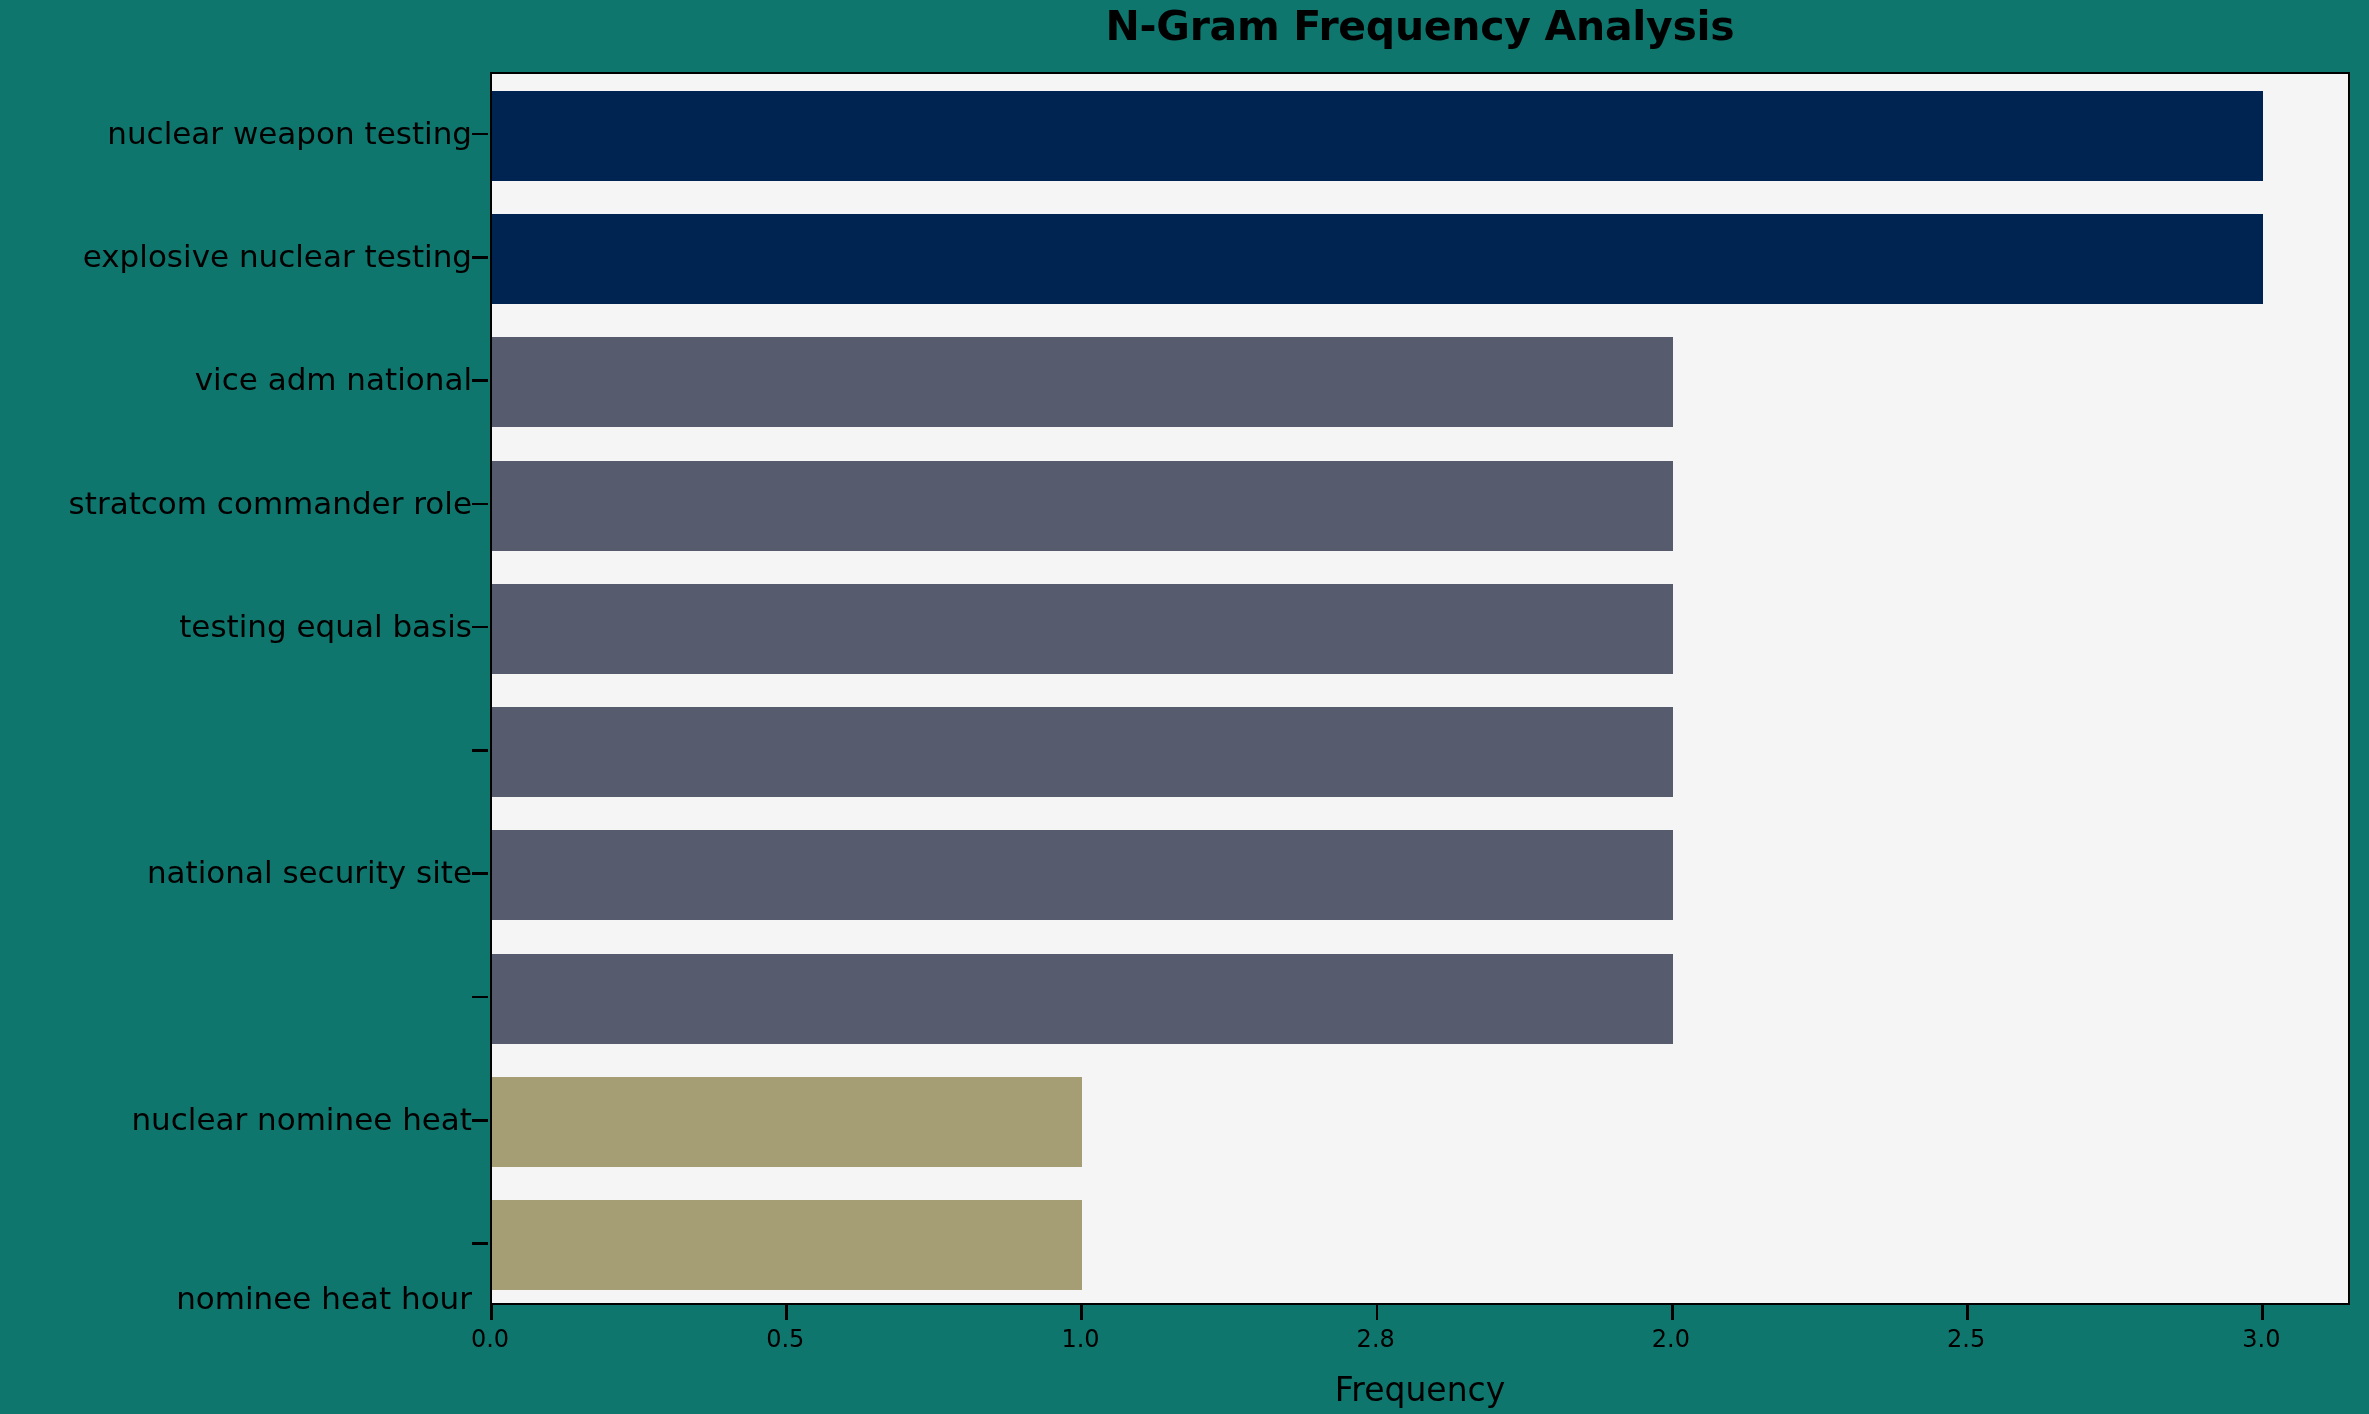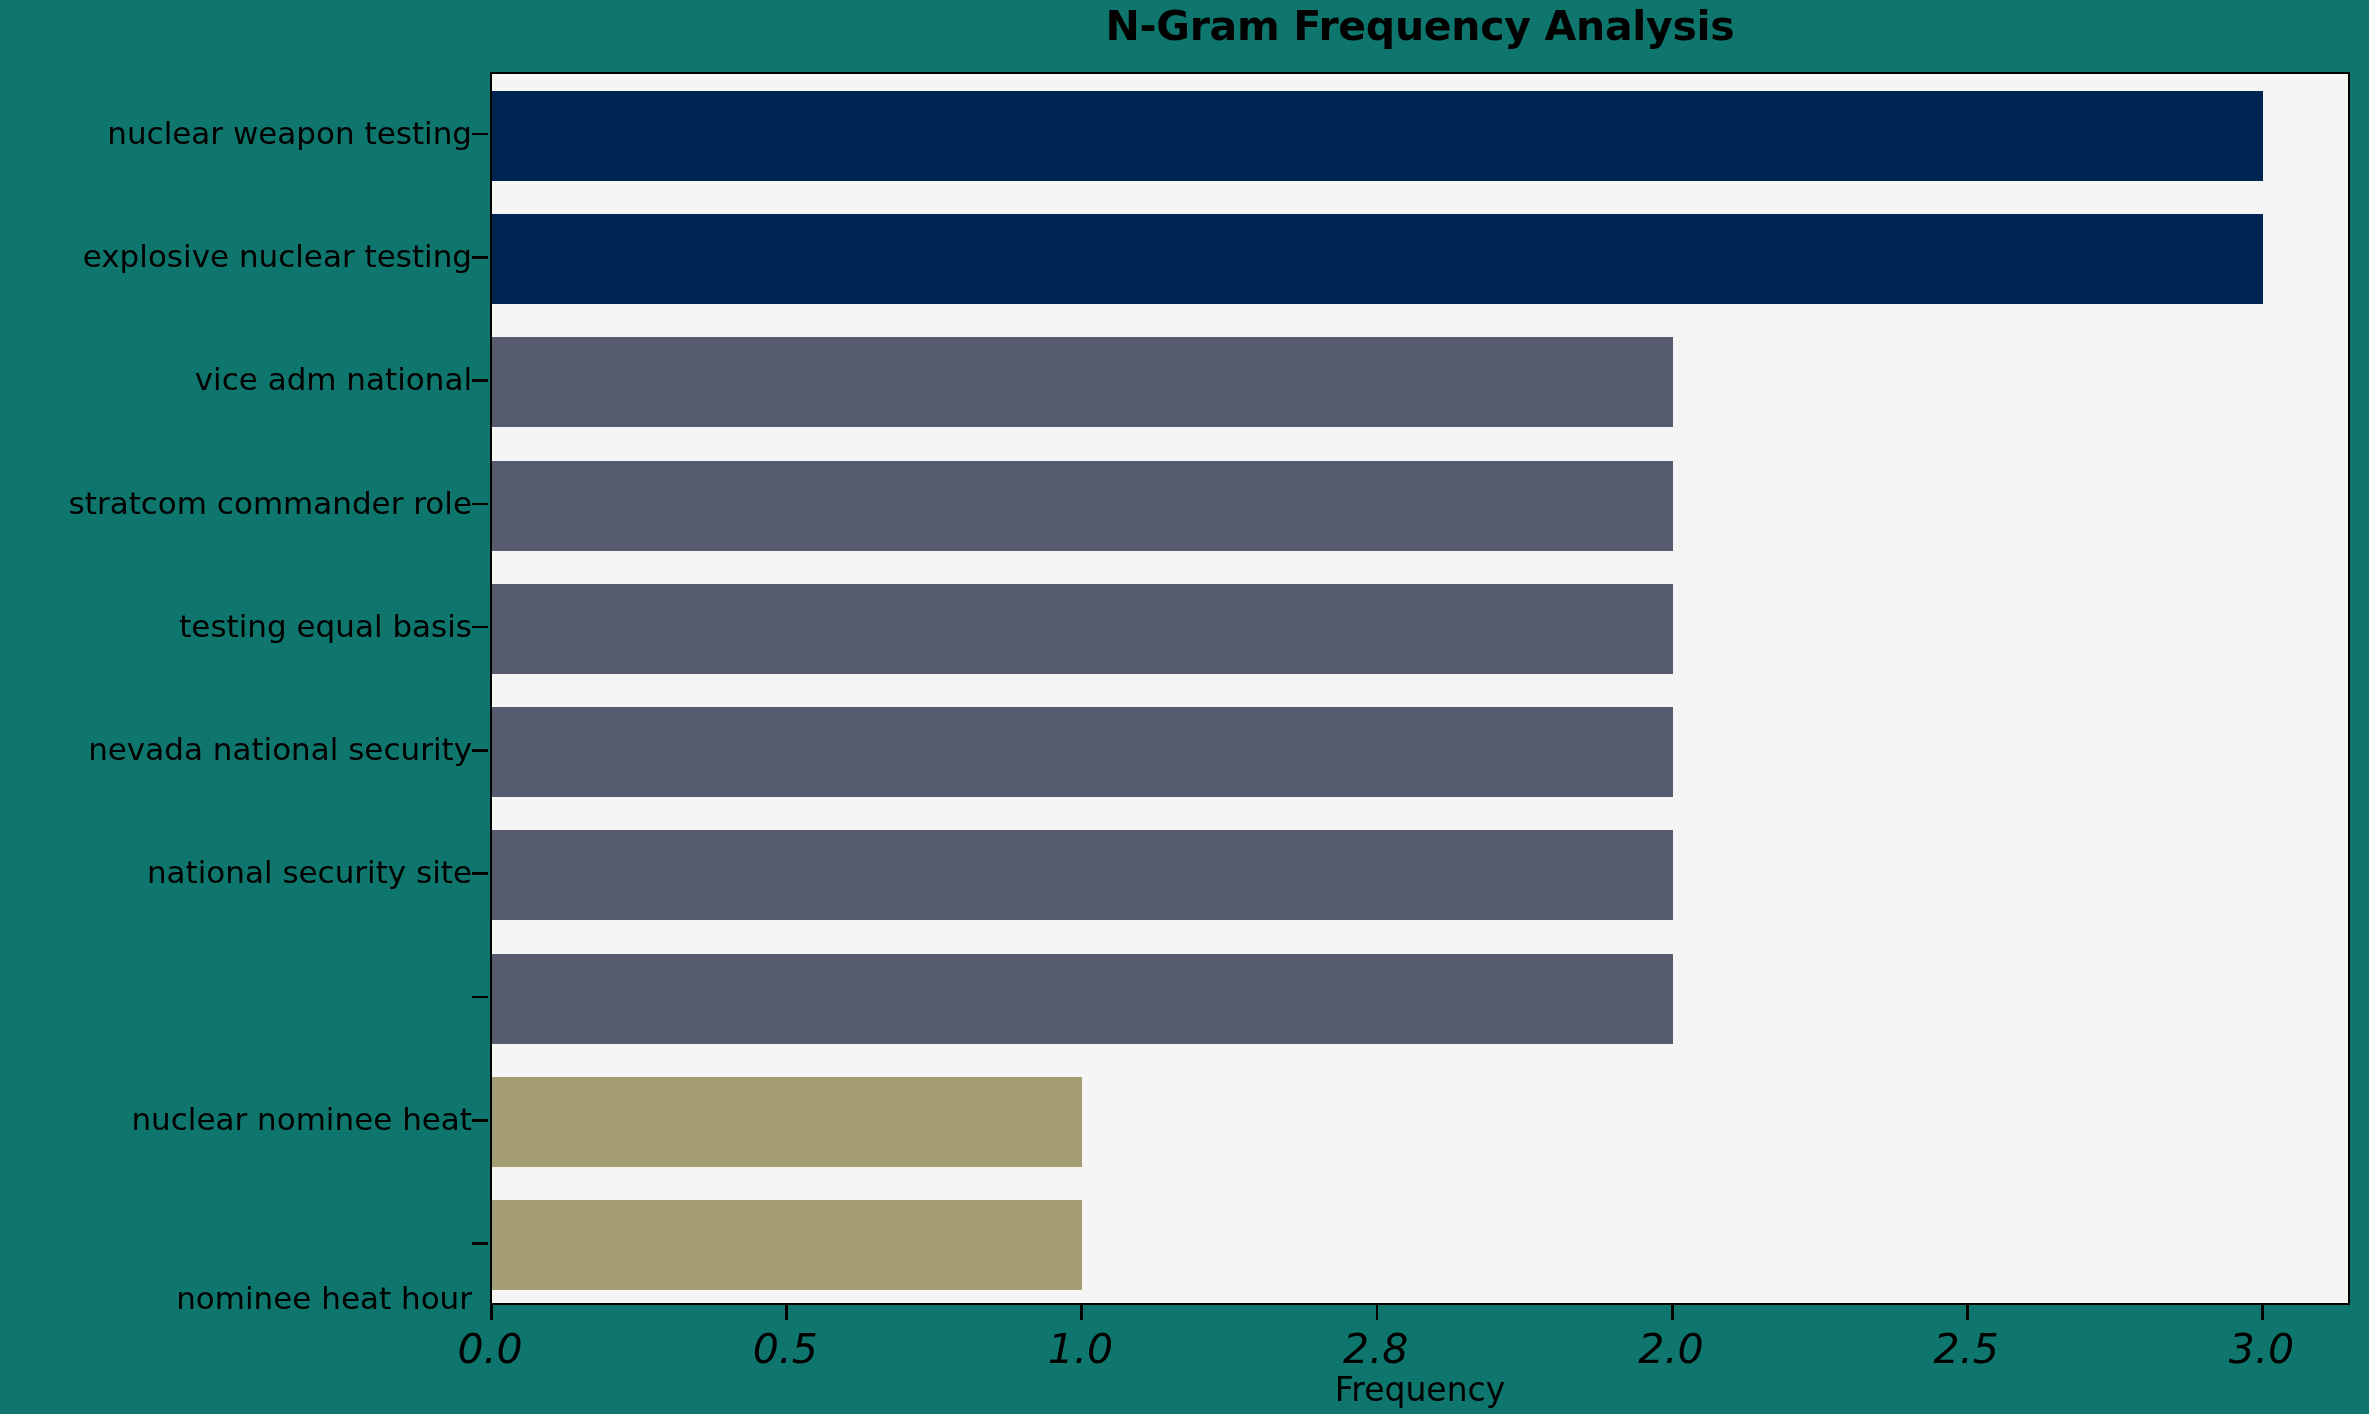--- a/index.html
+++ b/index.html
@@ -98,27 +98,26 @@
   .xtick-mark {
     position: absolute;
     top: 1305px;
     width: 2.6px;
     height: 15px;
     background: #000000;
   }
   .xtick-label {
     position: absolute;
     top: 1325px;
-    font-size: 41px;
+    font-size: 24px;
     color: #000000;
     text-align: center;
     width: 120px;
     margin-left: -60px;
     white-space: nowrap;
-    font-style: italic;
   }
 
   #x-axis-label {
     position: absolute;
     left: 490px;
     top: 1370px;
     width: 1860px;
     text-align: center;
     font-size: 33px;
     color: #000000;
@@ -146,21 +145,20 @@
         <div class="bar" style="top: 1126.35px; width: 590.476px; background: rgb(165, 157, 115);"></div>
       </div>
   </div>
 
   <div id="y-labels">
       <div class="ytick-label" style="top: 117.65px;">nuclear weapon testing</div>
       <div class="ytick-label" style="top: 240.95px;">explosive nuclear testing</div>
       <div class="ytick-label" style="top: 364.25px;">vice adm national</div>
       <div class="ytick-label" style="top: 487.55px;">stratcom commander role</div>
       <div class="ytick-label" style="top: 610.85px; padding-left: 24px;">testing equal basis</div>
-      <div class="ytick-label" style="top: 734.15px;">nevada national security</div>
       <div class="ytick-label" style="top: 857.45px;">national security site</div>
       <div class="ytick-label" style="top: 1104.05px;">nuclear nominee heat</div>
       <div class="ytick-label" style="top: 1283px;">nominee heat hour</div>
     </div>
 
   <div id="y-ticks">
       <div class="ytick-mark" style="top: 132.65px;"></div>
       <div class="ytick-mark" style="top: 255.95px;"></div>
       <div class="ytick-mark" style="top: 379.25px;"></div>
       <div class="ytick-mark" style="top: 502.55px;"></div>

